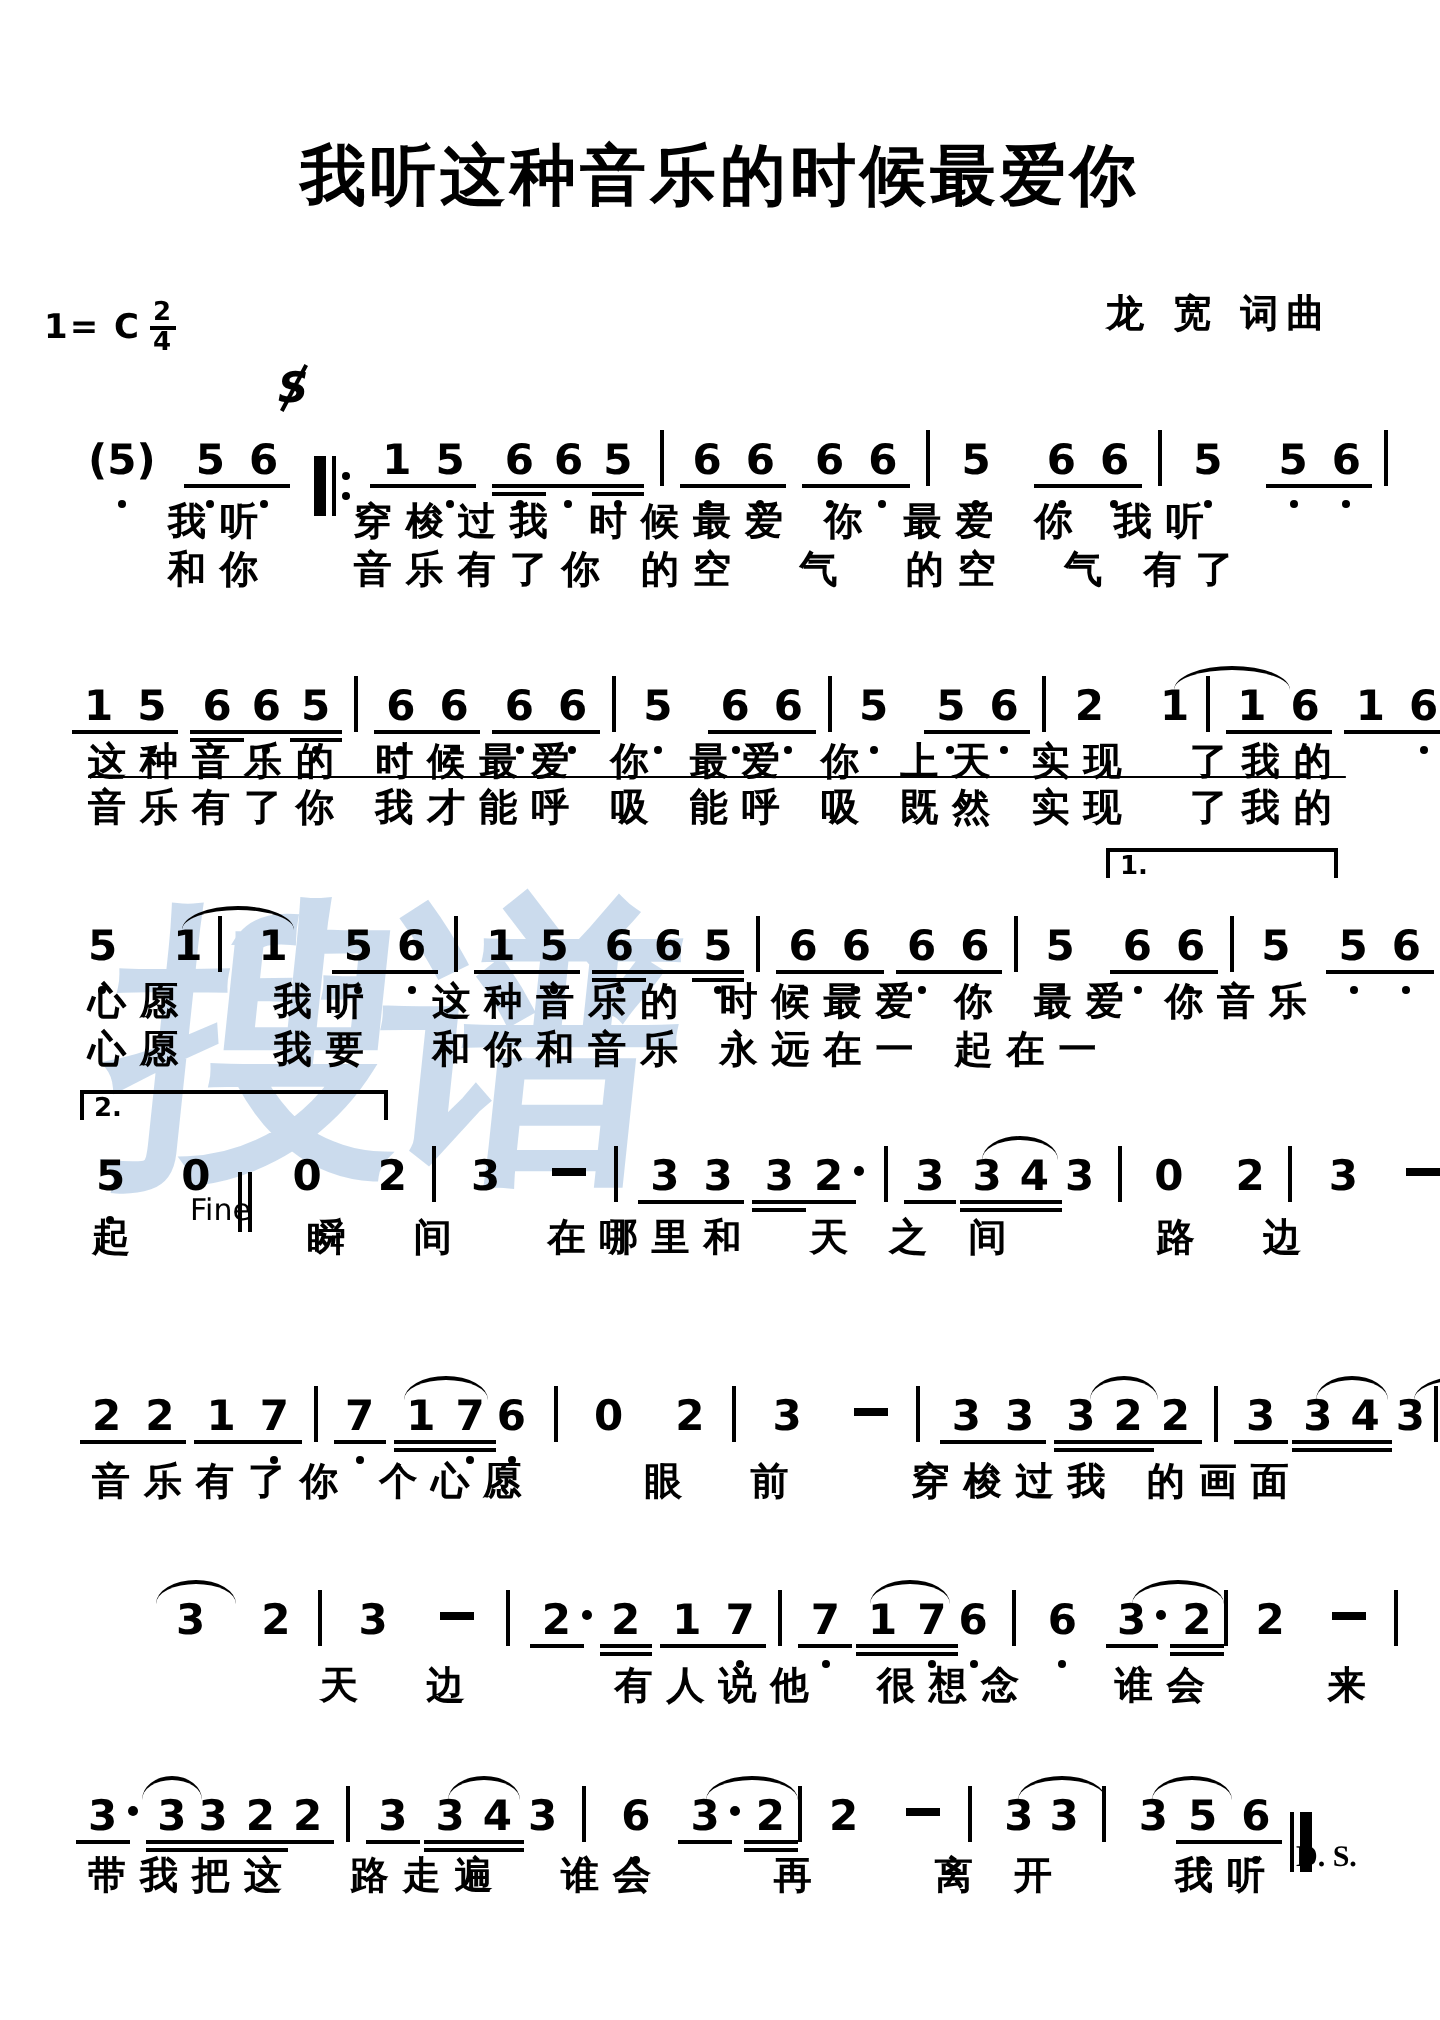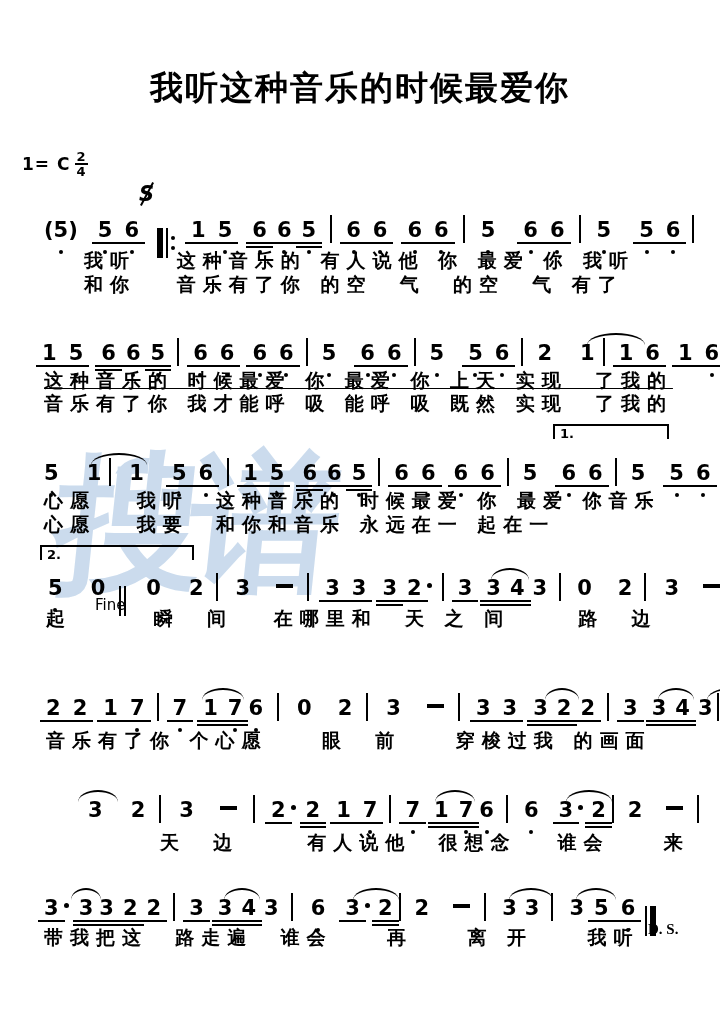--- a/index.html
+++ b/index.html
@@ -58,20 +58,21 @@
   .wm{position:absolute;top:448px;left:55px;font-size:150px;font-weight:700;line-height:1;
       opacity:0.32;transform:skewX(-6deg);white-space:nowrap;pointer-events:none;}
   .wm span{display:inline-block;margin-right:-14px;}
 </style>
 </head>
 <body>
 
 <div class="page">
 
   <div class="title">我听这种音乐的时候最爱你</div>
+  <div class="credit">龙 宽 词曲</div>
 
   <div class="keysig"><span>1= C</span><span class="frac"><span class="num">2</span><span class="den">4</span></span></div>
 
   <div class="segno">
     <span class="s">S</span>
     <span class="slash"></span>
   </div>
 
   <div class="wm" style="color: rgb(95, 147, 201);"><span>搜</span><span>谱</span></div>
 
@@ -79,21 +80,21 @@
       <div class="volta" style="left: 553px; top: 424px; width: 112px;">
         <b>1.</b>
       </div>
       <div class="volta" style="left: 40px; top: 545px; width: 150px;">
         <b>2.</b>
       </div>
     </div>
 
   <div id="systems">
       <div class="sys" style="left: 42px; top: 215px;"><span class="n" style="margin-right: 16px;"><span>(5)</span><b class="od"></b></span><span class="n" style="margin-right: 8px;"><span>5</span><i class="l1"></i><b class="od"></b></span><span class="n" style="margin-right: 16px;"><span>6</span><i class="l1"></i><b class="od"></b></span><span class="rgrp" style="margin-right: 14px;"><span class="thk"></span><span class="gap"></span><span class="thin"></span><span class="gap"></span><span class="dots"><i class="t"></i><i class="b"></i></span></span><span class="n" style="margin-right: 8px;"><span>1</span><i class="l1"></i></span><span class="n" style="margin-right: 16px;"><span>5</span><i class="l1"></i><b class="od"></b></span><span class="n" style="margin-right: 6px;"><span>6</span><i class="l1"></i><i class="l2"></i><b class="od"></b></span><span class="n" style="margin-right: 6px;"><span>6</span><i class="l1"></i><b class="od"></b></span><span class="n" style="margin-right: 12px;"><span>5</span><i class="l1"></i><i class="l2"></i><b class="od"></b></span><span class="bl" style="margin-right: 12px;"></span><span class="n" style="margin-right: 8px;"><span>6</span><i class="l1"></i><b class="od"></b></span><span class="n" style="margin-right: 16px;"><span>6</span><i class="l1"></i><b class="od"></b></span><span class="n" style="margin-right: 8px;"><span>6</span><i class="l1"></i><b class="od"></b></span><span class="n" style="margin-right: 12px;"><span>6</span><i class="l1"></i><b class="od"></b></span><span class="bl" style="margin-right: 14px;"></span><span class="n" style="margin-right: 24px;"><span>5</span><b class="od"></b></span><span class="n" style="margin-right: 8px;"><span>6</span><i class="l1"></i><b class="od"></b></span><span class="n" style="margin-right: 12px;"><span>6</span><i class="l1"></i><b class="od"></b></span><span class="bl" style="margin-right: 14px;"></span><span class="n" style="margin-right: 24px;"><span>5</span><b class="od"></b></span><span class="n" style="margin-right: 8px;"><span>5</span><i class="l1"></i><b class="od"></b></span><span class="n" style="margin-right: 10px;"><span>6</span><i class="l1"></i><b class="od"></b></span><span class="bl" style="margin-right: 0px;"></span></div>
-      <div class="lyr" style="left: 84px; top: 248px;">我听   这种音乐的 有人说他 你 最爱 你 我听</div>
+      <div class="lyr" style="left: 84px; top: 248px;">我听   穿梭过我 时候最爱 你 最爱 你 我听</div>
       <div class="lyr" style="left: 84px; top: 272px;">和你   音乐有了你 的空  气  的空  气 有了</div>
       <div class="sys" style="left: 40px; top: 338px;"><span class="n" style="margin-right: 8px;"><span>1</span><i class="l1"></i></span><span class="n" style="margin-right: 14px;"><span>5</span><i class="l1"></i><b class="od"></b></span><span class="n" style="margin-right: 6px;"><span>6</span><i class="l1"></i><i class="l2"></i><b class="od"></b></span><span class="n" style="margin-right: 6px;"><span>6</span><i class="l1"></i><b class="od"></b></span><span class="n" style="margin-right: 10px;"><span>5</span><i class="l1"></i><i class="l2"></i><b class="od"></b></span><span class="bl" style="margin-right: 12px;"></span><span class="n" style="margin-right: 8px;"><span>6</span><i class="l1"></i><b class="od"></b></span><span class="n" style="margin-right: 14px;"><span>6</span><i class="l1"></i><b class="od"></b></span><span class="n" style="margin-right: 8px;"><span>6</span><i class="l1"></i><b class="od"></b></span><span class="n" style="margin-right: 10px;"><span>6</span><i class="l1"></i><b class="od"></b></span><span class="bl" style="margin-right: 12px;"></span><span class="n" style="margin-right: 20px;"><span>5</span><b class="od"></b></span><span class="n" style="margin-right: 8px;"><span>6</span><i class="l1"></i><b class="od"></b></span><span class="n" style="margin-right: 10px;"><span>6</span><i class="l1"></i><b class="od"></b></span><span class="bl" style="margin-right: 12px;"></span><span class="n" style="margin-right: 20px;"><span>5</span><b class="od"></b></span><span class="n" style="margin-right: 8px;"><span>5</span><i class="l1"></i><b class="od"></b></span><span class="n" style="margin-right: 10px;"><span>6</span><i class="l1"></i><b class="od"></b></span><span class="bl" style="margin-right: 12px;"></span><span class="n" style="margin-right: 24px;"><span>2</span></span><span class="n" style="margin-right: 6px;"><span>1</span></span><span class="tiew"><span class="arc" style="left: -16px; width: 58px;"></span></span><span class="bl" style="margin-right: 12px;"></span><span class="n" style="margin-right: 8px;"><span>1</span><i class="l1"></i></span><span class="n" style="margin-right: 14px;"><span>6</span><i class="l1"></i><b class="od"></b></span><span class="n" style="margin-right: 8px;"><span>1</span><i class="l1"></i></span><span class="n" style="margin-right: 10px;"><span>6</span><i class="l1"></i><b class="od"></b></span></div>
       <div class="lyr" style="left: 44px; top: 368px; text-decoration: underline;">这种音乐的 时候最爱 你 最爱 你 上天 实现  了我的</div>
       <div class="lyr" style="left: 44px; top: 391px;">音乐有了你 我才能呼 吸 能呼 吸 既然 实现  了我的</div>
       <div class="sys" style="left: 42px; top: 458px;"><span class="n" style="margin-right: 24px;"><span>5</span><b class="od"></b></span><span class="n" style="margin-right: 6px;"><span>1</span></span><span class="tiew"><span class="arc" style="left: -18px; width: 56px;"></span></span><span class="bl" style="margin-right: 16px;"></span><span class="n" style="margin-right: 24px;"><span>1</span></span><span class="n" style="margin-right: 8px;"><span>5</span><i class="l1"></i><b class="od"></b></span><span class="n" style="margin-right: 12px;"><span>6</span><i class="l1"></i><b class="od"></b></span><span class="bl" style="margin-right: 12px;"></span><span class="n" style="margin-right: 8px;"><span>1</span><i class="l1"></i></span><span class="n" style="margin-right: 14px;"><span>5</span><i class="l1"></i><b class="od"></b></span><span class="n" style="margin-right: 6px;"><span>6</span><i class="l1"></i><i class="l2"></i><b class="od"></b></span><span class="n" style="margin-right: 6px;"><span>6</span><i class="l1"></i><b class="od"></b></span><span class="n" style="margin-right: 10px;"><span>5</span><i class="l1"></i><i class="l2"></i><b class="od"></b></span><span class="bl" style="margin-right: 12px;"></span><span class="n" style="margin-right: 8px;"><span>6</span><i class="l1"></i><b class="od"></b></span><span class="n" style="margin-right: 14px;"><span>6</span><i class="l1"></i><b class="od"></b></span><span class="n" style="margin-right: 8px;"><span>6</span><i class="l1"></i><b class="od"></b></span><span class="n" style="margin-right: 10px;"><span>6</span><i class="l1"></i><b class="od"></b></span><span class="bl" style="margin-right: 12px;"></span><span class="n" style="margin-right: 20px;"><span>5</span><b class="od"></b></span><span class="n" style="margin-right: 8px;"><span>6</span><i class="l1"></i><b class="od"></b></span><span class="n" style="margin-right: 10px;"><span>6</span><i class="l1"></i><b class="od"></b></span><span class="bl" style="margin-right: 12px;"></span><span class="n" style="margin-right: 20px;"><span>5</span><b class="od"></b></span><span class="n" style="margin-right: 8px;"><span>5</span><i class="l1"></i><b class="od"></b></span><span class="n" style="margin-right: 8px;"><span>6</span><i class="l1"></i><b class="od"></b></span></div>
       <div class="lyr" style="left: 44px; top: 488px;">心愿   我听  这种音乐的 时候最爱 你 最爱 你音乐</div>
       <div class="lyr" style="left: 44px; top: 512px;">心愿   我要  和你和音乐 永远在一 起在一</div>
       <div class="sys" style="left: 46px; top: 573px;"><span class="n" style="margin-right: 24px;"><span>5</span><b class="od"></b></span><span class="n" style="margin-right: 12px;"><span>0</span></span><span class="rgrp" style="margin-right: 18px;"><span class="thin"></span><span class="gap"></span><span class="thin"></span></span><span class="n" style="margin-right: 24px;"><span>0</span></span><span class="n" style="margin-right: 10px;"><span>2</span></span><span class="bl" style="margin-right: 16px;"></span><span class="n" style="margin-right: 24px;"><span>3</span></span><span class="dash" style="margin-right: 14px;"></span><span class="bl" style="margin-right: 14px;"></span><span class="n" style="margin-right: 8px;"><span>3</span><i class="l1"></i></span><span class="n" style="margin-right: 12px;"><span>3</span><i class="l1"></i></span><span class="n" style="margin-right: 6px;"><span>3</span><i class="l1"></i><i class="l2"></i></span><span class="n" style="margin-right: 0px;"><span>2</span><i class="l1"></i></span><span class="ad" style="margin-right: 10px;"></span><span class="bl" style="margin-right: 12px;"></span><span class="n" style="margin-right: 10px;"><span>3</span><i class="l1"></i></span><span class="n" style="margin-right: 5px;"><span>3</span><i class="l1"></i><i class="l2"></i></span><span class="n" style="margin-right: 4px;"><span>4</span><i class="l1"></i><i class="l2"></i></span><span class="tiew"><span class="arc" style="left: -40px; width: 38px;"></span></span><span class="n" style="margin-right: 10px;"><span>3</span></span><span class="bl" style="margin-right: 14px;"></span><span class="n" style="margin-right: 22px;"><span>0</span></span><span class="n" style="margin-right: 10px;"><span>2</span></span><span class="bl" style="margin-right: 16px;"></span><span class="n" style="margin-right: 22px;"><span>3</span></span><span class="dash" style="margin-right: 12px;"></span></div>
       <div class="lyr" style="left: 46px; top: 606px;">起      瞬  间   在哪里和  天 之 间     路  边</div>
       <div class="sys" style="left: 44px; top: 693px;"><span class="n" style="margin-right: 8px;"><span>2</span><i class="l1"></i></span><span class="n" style="margin-right: 12px;"><span>2</span><i class="l1"></i></span><span class="n" style="margin-right: 8px;"><span>1</span><i class="l1"></i></span><span class="n" style="margin-right: 10px;"><span>7</span><i class="l1"></i><b class="od"></b></span><span class="bl" style="margin-right: 12px;"></span><span class="n" style="margin-right: 12px;"><span>7</span><i class="l1"></i><b class="od"></b></span><span class="n" style="margin-right: 6px;"><span>1</span><i class="l1"></i><i class="l2"></i></span><span class="n" style="margin-right: 2px;"><span>7</span><i class="l1"></i><i class="l2"></i><b class="od"></b></span><span class="tiew"><span class="arc" style="left: -44px; width: 42px;"></span></span><span class="n" style="margin-right: 12px;"><span>6</span><b class="od"></b></span><span class="bl" style="margin-right: 16px;"></span><span class="n" style="margin-right: 22px;"><span>0</span></span><span class="n" style="margin-right: 12px;"><span>2</span></span><span class="bl" style="margin-right: 16px;"></span><span class="n" style="margin-right: 24px;"><span>3</span></span><span class="dash" style="margin-right: 14px;"></span><span class="bl" style="margin-right: 14px;"></span><span class="n" style="margin-right: 8px;"><span>3</span><i class="l1"></i></span><span class="n" style="margin-right: 12px;"><span>3</span><i class="l1"></i></span><span class="n" style="margin-right: 5px;"><span>3</span><i class="l1"></i><i class="l2"></i></span><span class="tiew"><span class="arc" style="left: -10px; width: 34px;"></span></span><span class="n" style="margin-right: 5px;"><span>2</span><i class="l1"></i><i class="l2"></i></span><span class="n" style="margin-right: 10px;"><span>2</span><i class="l1"></i></span><span class="bl" style="margin-right: 12px;"></span><span class="n" style="margin-right: 10px;"><span>3</span><i class="l1"></i></span><span class="n" style="margin-right: 5px;"><span>3</span><i class="l1"></i><i class="l2"></i></span><span class="n" style="margin-right: 4px;"><span>4</span><i class="l1"></i><i class="l2"></i></span><span class="tiew"><span class="arc" style="left: -38px; width: 36px;"></span></span><span class="n" style="margin-right: 2px;"><span>3</span></span><span class="tiew"><span class="arc" style="left: -10px; width: 48px;"></span></span><span class="bl" style="margin-right: 0px;"></span></div>

